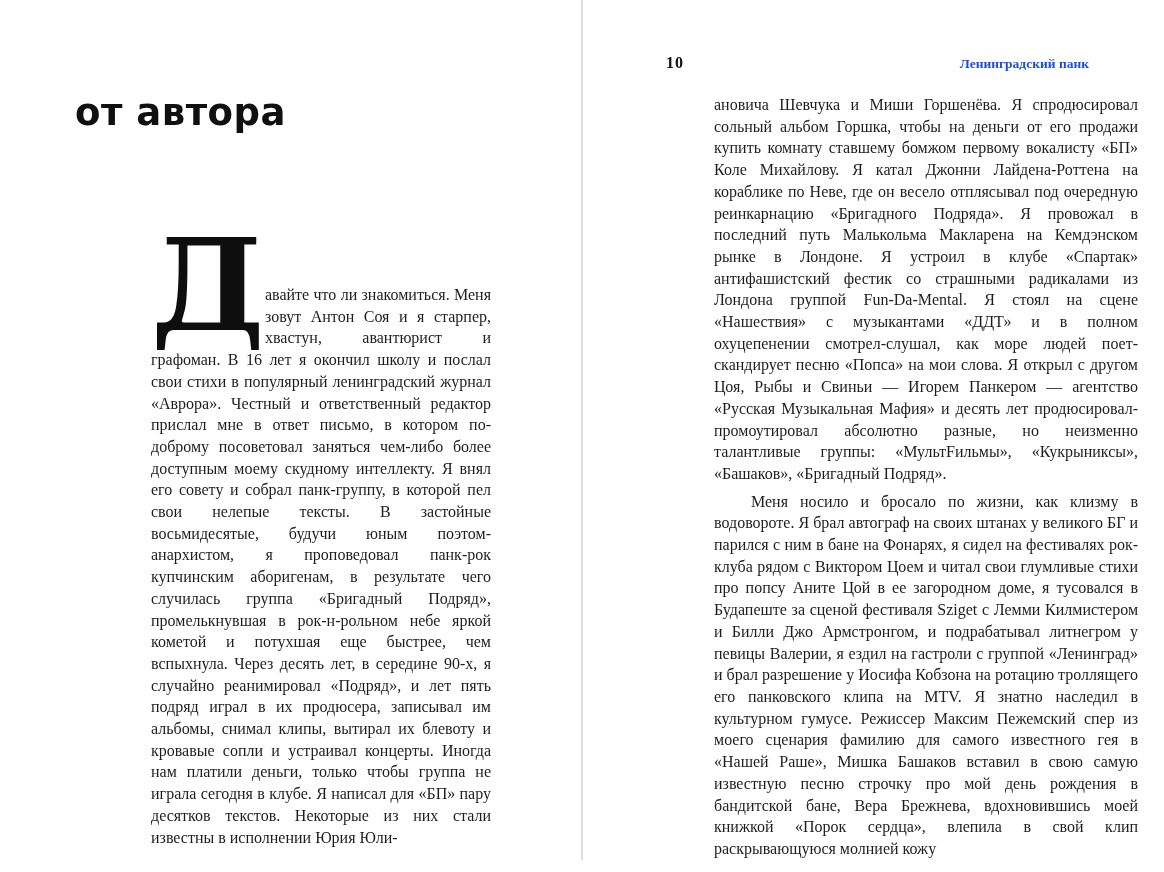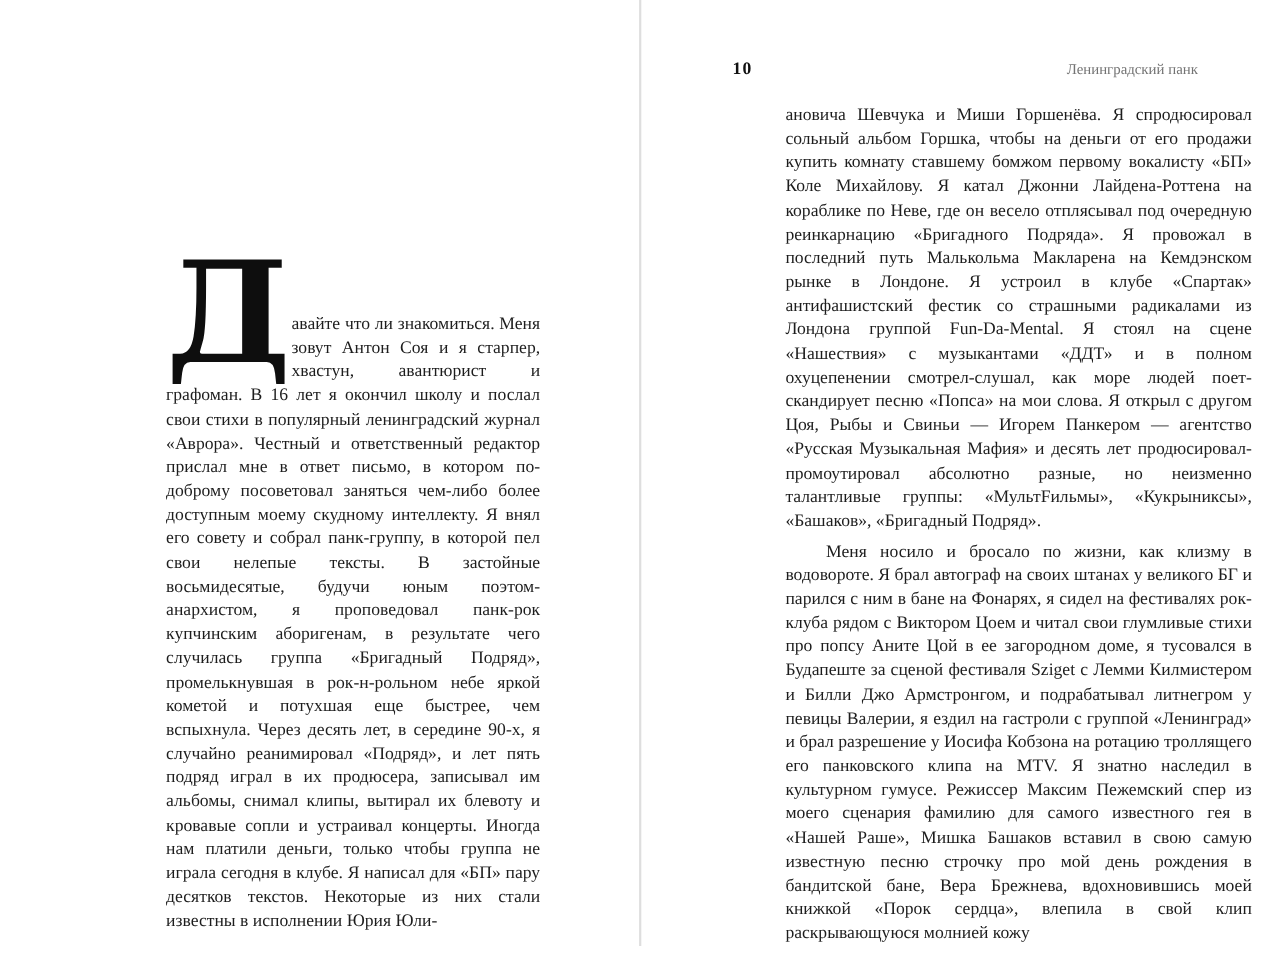--- a/index.html
+++ b/index.html
@@ -90,30 +90,32 @@
   .page-number {
     font-family: "Liberation Serif", serif;
     font-weight: bold;
     font-size: 16px;
     letter-spacing: 1px;
     color: #111111;
   }
   .running-title {
     font-family: "Liberation Serif", serif;
     font-size: 13.5px;
-    color: #737373;
+    color: #1d4ed8;
+    font-weight: bold;
   }
 </style>
 </head>
 <body>
 
 <div class="spread">
 
   <div class="page-left">
     <h1 class="chapter-title">
+      <span class="title-line">от автора</span>
     </h1>
     <div class="left-col">
       <p class="para"><span class="dropcap">Д</span><span>авайте что ли знакомиться. Меня зовут Антон Соя и я старпер, хвастун, авантюрист и графоман. В 16 лет я окончил школу и послал свои стихи в популярный ленинградский журнал «Аврора». Честный и ответственный редактор прислал мне в ответ письмо, в котором по-доброму посоветовал заняться чем-либо более доступным моему скудному интеллекту. Я внял его совету и собрал панк-группу, в которой пел свои нелепые тексты. В застойные восьмидесятые, будучи юным поэтом-анархистом, я проповедовал панк-рок купчинским аборигенам, в результате чего случилась группа «Бригадный Подряд», промелькнувшая в рок-н-рольном небе яркой кометой и потухшая еще быстрее, чем вспыхнула. Через десять лет, в середине 90-х, я случайно реанимировал «Подряд», и лет пять подряд играл в их продюсера, записывал им альбомы, снимал клипы, вытирал их блевоту и кровавые сопли и устраивал концерты. Иногда нам платили деньги, только чтобы группа не играла сегодня в клубе. Я написал для «БП» пару десятков текстов. Некоторые из них стали известны в исполнении Юрия Юли-</span></p>
     </div>
   </div>
 
   <div class="divider"></div>
 
   <div class="page-right">
     <div class="page-header">

